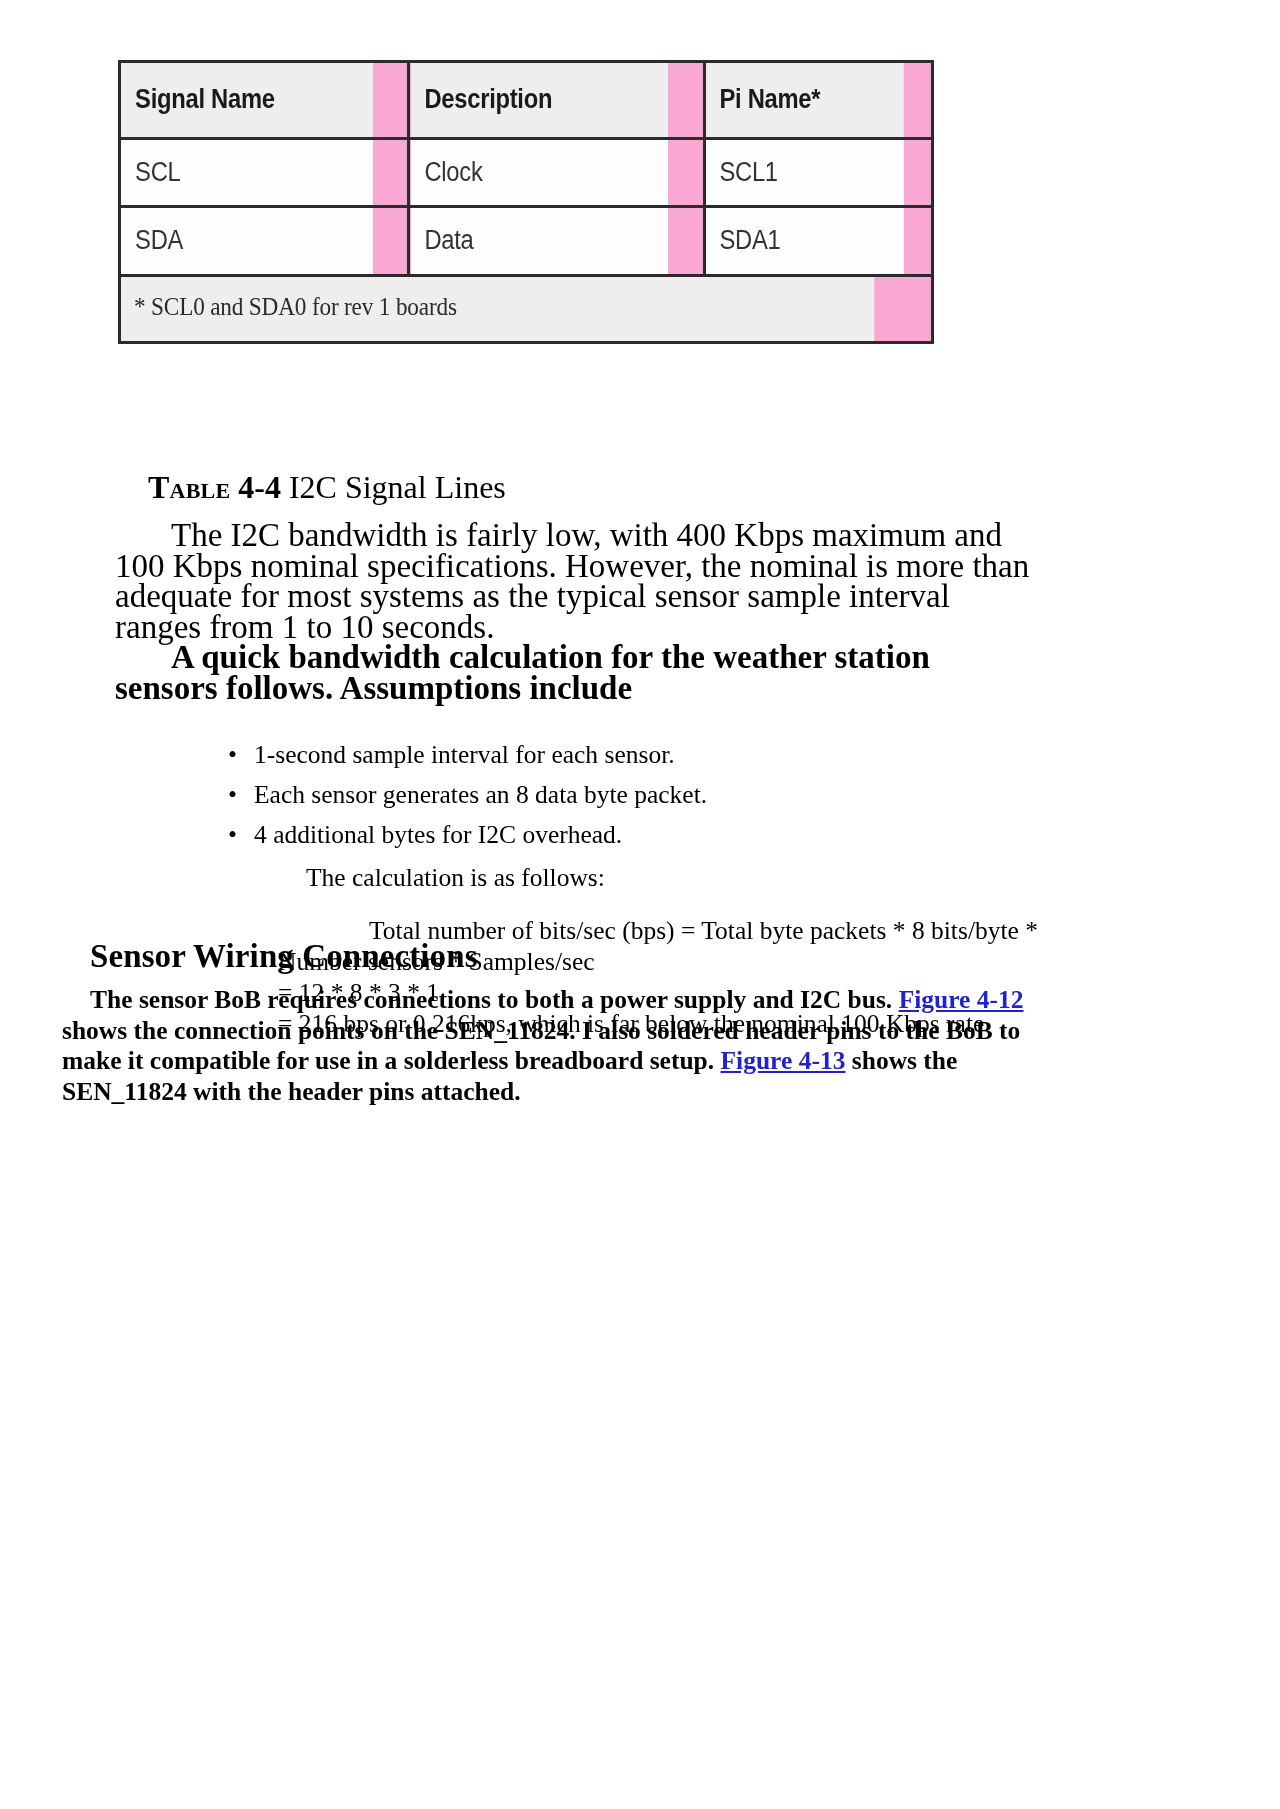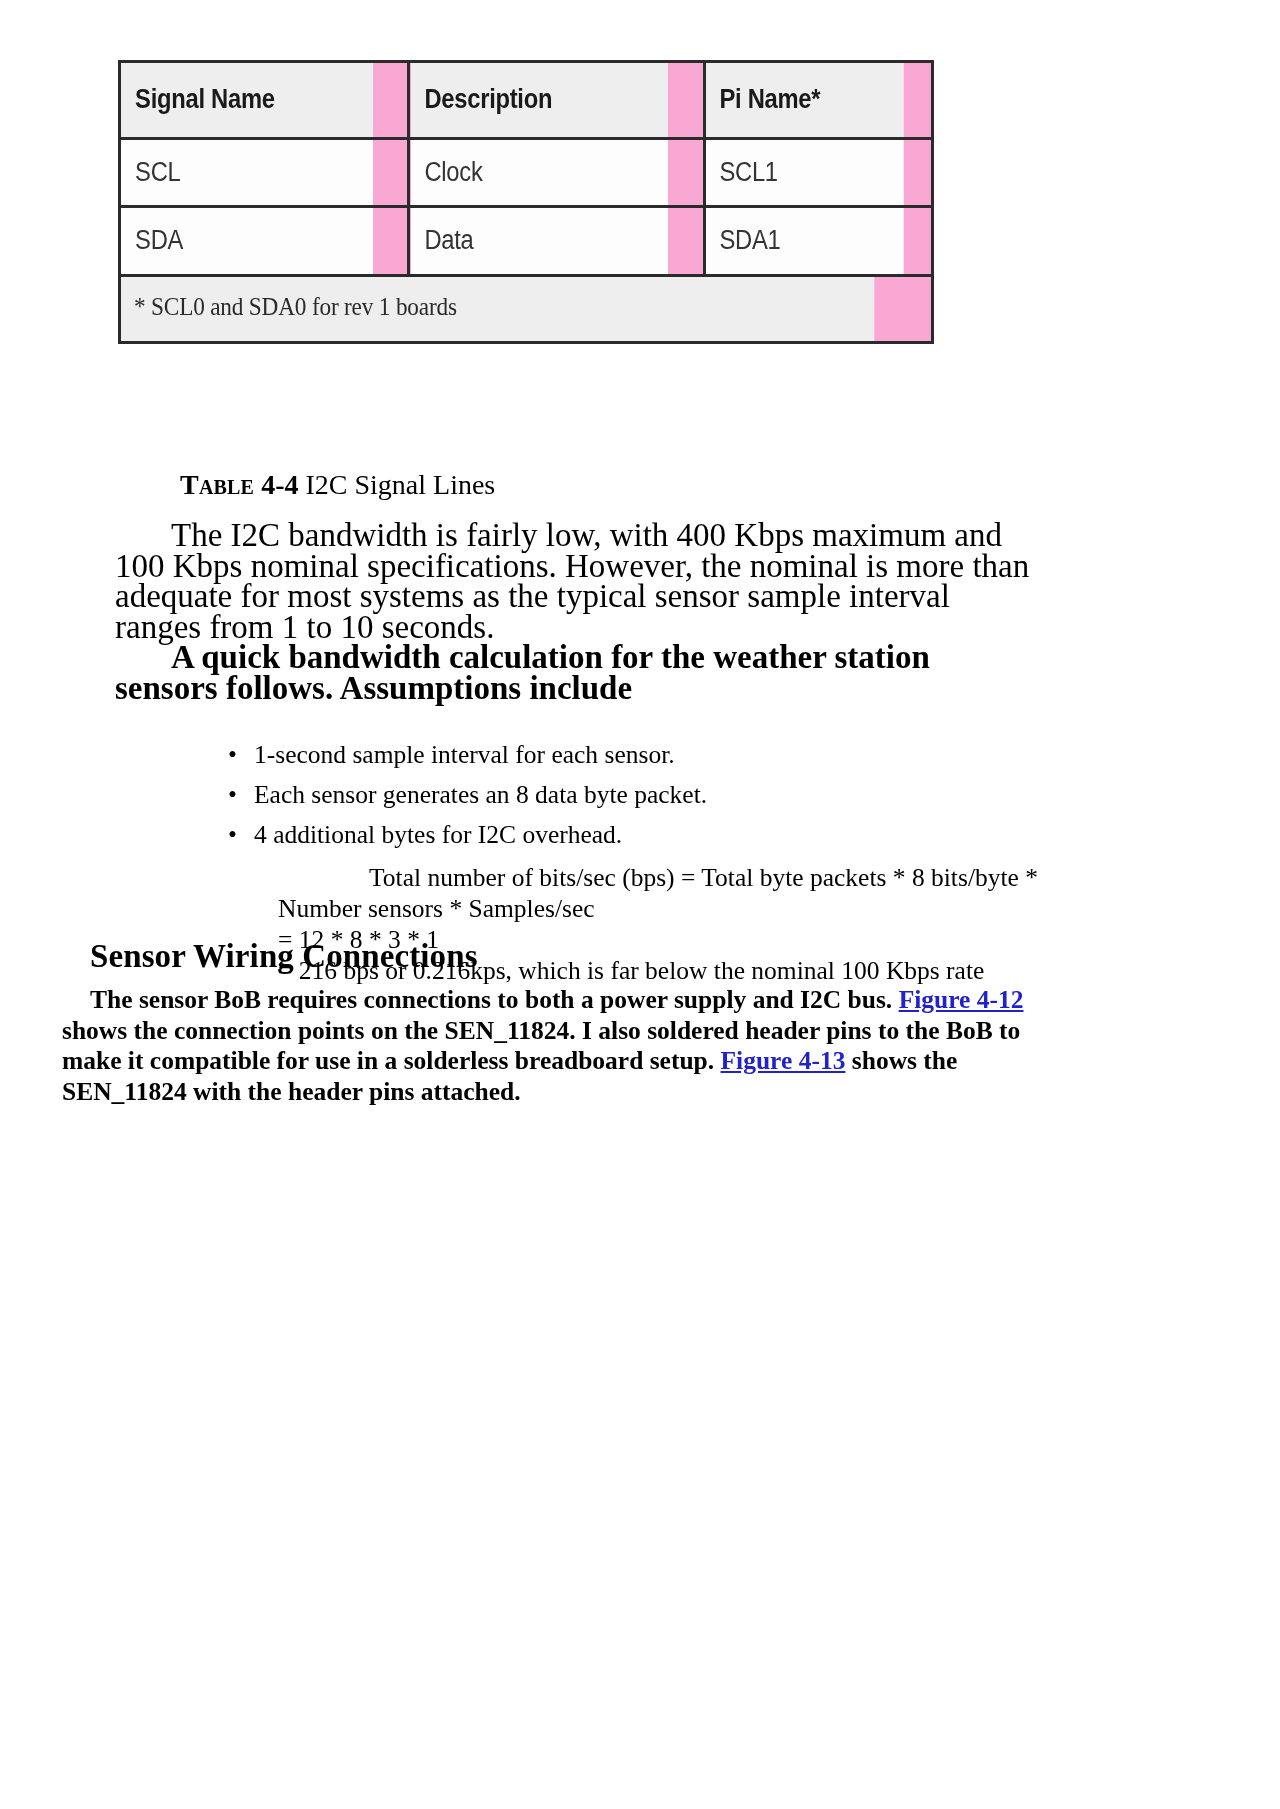--- a/index.html
+++ b/index.html
@@ -80,24 +80,23 @@
     letter-spacing: -0.2px;
     transform: scaleX(0.93);
     transform-origin: left center;
   }
 
   
   .caption {
     position: absolute;
     left: 148px;
     top: 468px;
-    font-size: 28px;
+    font-size: 32px;
     line-height: 1.2;
     white-space: nowrap;
-    margin-left: 32px;
   }
   .caption .kw {
     font-variant: small-caps;
     font-weight: bold;
     letter-spacing: 0.2px;
   }
   .caption .num {
     font-weight: bold;
   }
 
@@ -238,20 +237,21 @@
       <span class="bullet-dot">•</span>
       <span class="bullet-text">Each sensor generates an 8 data byte packet.</span>
     </div>
     <div class="bullet-row">
       <span class="bullet-dot">•</span>
       <span class="bullet-text">4 additional bytes for I2C overhead.</span>
     </div>
   </div>
 
   <div class="calc">
+    <div class="lead">The calculation is as follows:</div>
     <div class="frm">Total number of bits/sec (bps) = Total byte packets * 8 bits/byte *</div>
     <div class="frm-cont">Number sensors * Samples/sec</div>
     <div class="frm-cont">= 12 * 8 * 3 * 1</div>
     <div class="frm-cont">= 216 bps or 0.216kps, which is far below the nominal 100 Kbps rate</div>
   </div>
 
   <h2 class="section">Sensor Wiring Connections</h2>
 
   <div class="closing">
     <p><span>The sensor BoB requires connections to both a power supply and I2C bus. </span><a class="figlink" href="#">Figure 4-12</a><span> shows the connection points on the SEN_11824. I also soldered header pins to the BoB to make it compatible for use in a solderless breadboard setup. </span><a class="figlink" href="#">Figure 4-13</a><span> shows the SEN_11824 with the header pins attached.</span></p>

